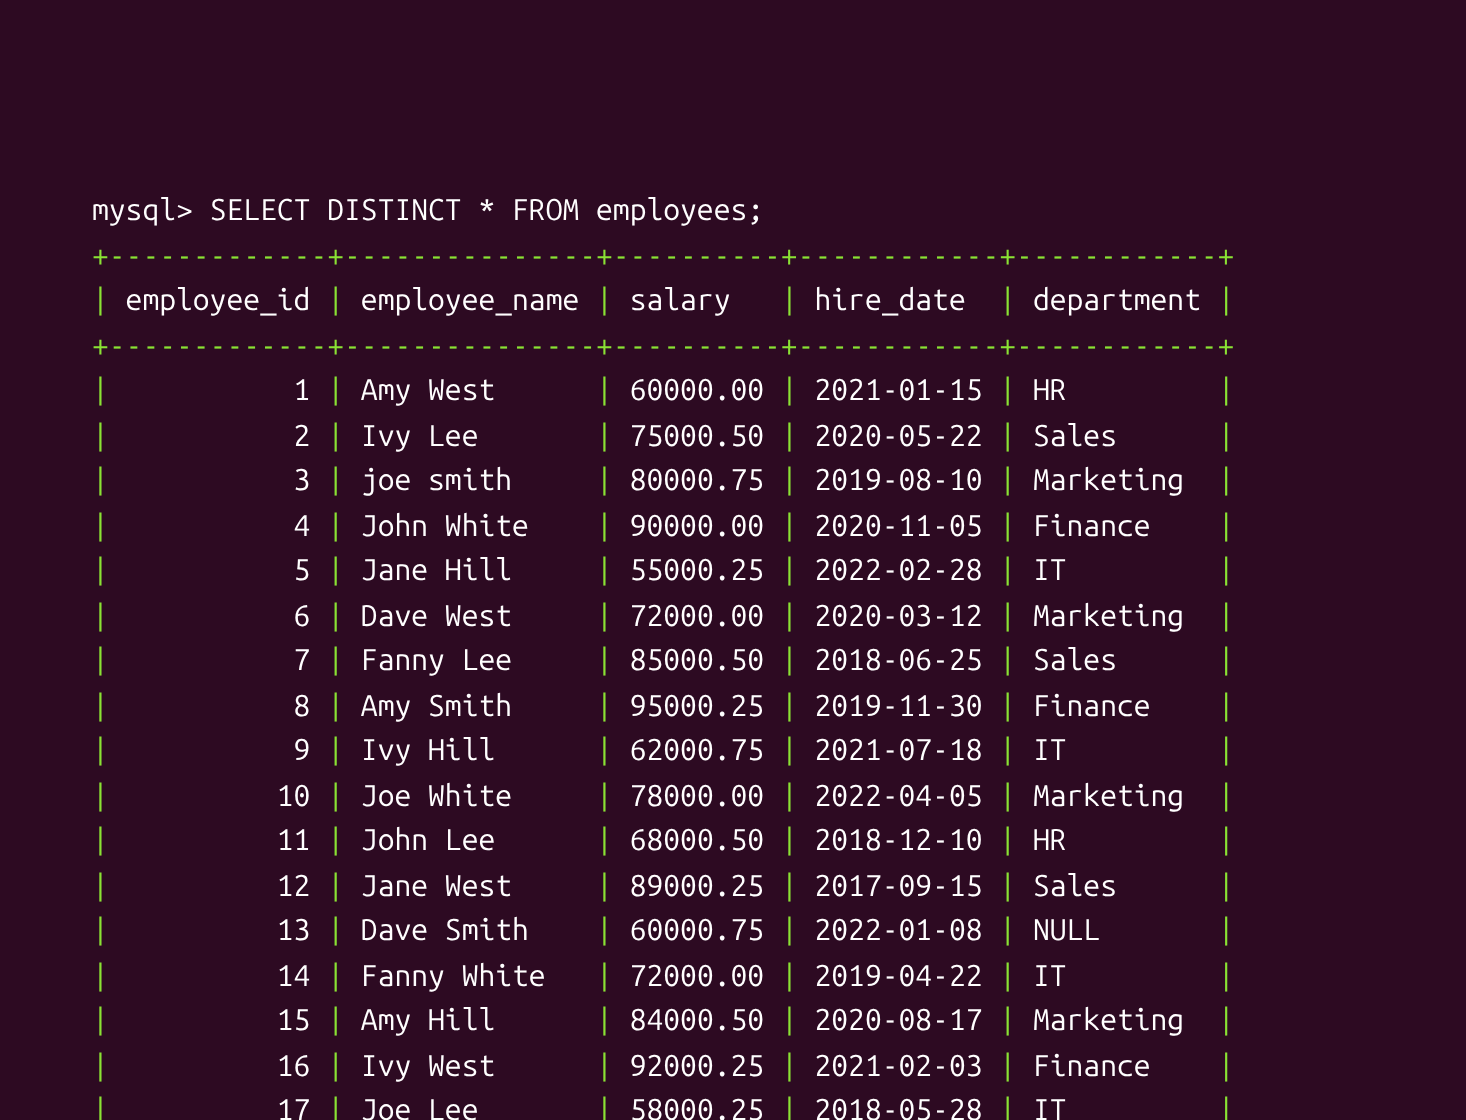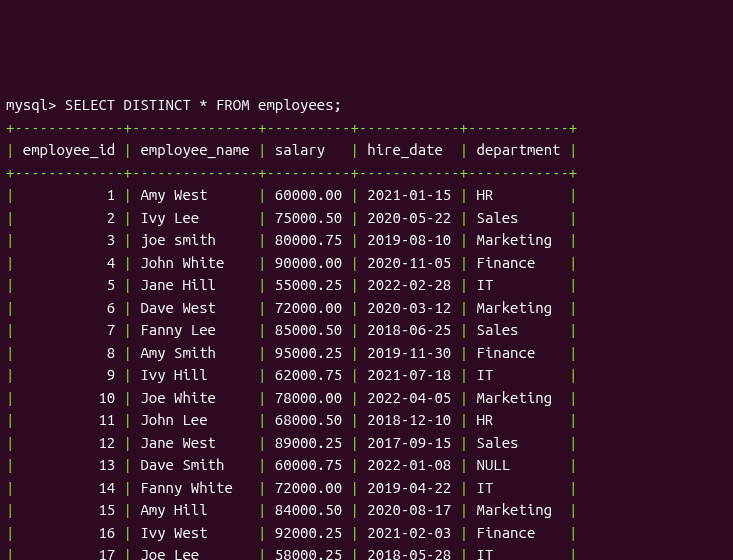--- a/index.html
+++ b/index.html
@@ -12,21 +12,21 @@
     padding: 4px 6px;
     white-space: pre;
     width: 733px;
     height: 560px;
     overflow: hidden;
   }
   .prompt { color: #fff; }
   .border { color: #8ae234; }
   .colhead { color: #fff; }
   .cell { color: #fff; }
-  .line { display: block; }
+  .line { display: block; margin-left: 40px; }
 </style>
 </head>
 <body>
 
 
 
 <div id="terminal"><span class="line"><span class="prompt">mysql&gt; </span><span class="prompt">SELECT DISTINCT * FROM employees;</span></span><span class="line"><span class="border">+-------------+---------------+----------+------------+------------+</span></span><span class="line"><span class="border">|</span><span class="colhead"> employee_id </span><span class="border">|</span><span class="colhead"> employee_name </span><span class="border">|</span><span class="colhead"> salary   </span><span class="border">|</span><span class="colhead"> hire_date  </span><span class="border">|</span><span class="colhead"> department </span><span class="border">|</span></span><span class="line"><span class="border">+-------------+---------------+----------+------------+------------+</span></span><span class="line"><span class="border">|</span><span class="cell">           1 </span><span class="border">|</span><span class="cell"> Amy West      </span><span class="border">|</span><span class="cell"> 60000.00 </span><span class="border">|</span><span class="cell"> 2021-01-15 </span><span class="border">|</span><span class="cell"> HR         </span><span class="border">|</span></span><span class="line"><span class="border">|</span><span class="cell">           2 </span><span class="border">|</span><span class="cell"> Ivy Lee       </span><span class="border">|</span><span class="cell"> 75000.50 </span><span class="border">|</span><span class="cell"> 2020-05-22 </span><span class="border">|</span><span class="cell"> Sales      </span><span class="border">|</span></span><span class="line"><span class="border">|</span><span class="cell">           3 </span><span class="border">|</span><span class="cell"> joe smith     </span><span class="border">|</span><span class="cell"> 80000.75 </span><span class="border">|</span><span class="cell"> 2019-08-10 </span><span class="border">|</span><span class="cell"> Marketing  </span><span class="border">|</span></span><span class="line"><span class="border">|</span><span class="cell">           4 </span><span class="border">|</span><span class="cell"> John White    </span><span class="border">|</span><span class="cell"> 90000.00 </span><span class="border">|</span><span class="cell"> 2020-11-05 </span><span class="border">|</span><span class="cell"> Finance    </span><span class="border">|</span></span><span class="line"><span class="border">|</span><span class="cell">           5 </span><span class="border">|</span><span class="cell"> Jane Hill     </span><span class="border">|</span><span class="cell"> 55000.25 </span><span class="border">|</span><span class="cell"> 2022-02-28 </span><span class="border">|</span><span class="cell"> IT         </span><span class="border">|</span></span><span class="line"><span class="border">|</span><span class="cell">           6 </span><span class="border">|</span><span class="cell"> Dave West     </span><span class="border">|</span><span class="cell"> 72000.00 </span><span class="border">|</span><span class="cell"> 2020-03-12 </span><span class="border">|</span><span class="cell"> Marketing  </span><span class="border">|</span></span><span class="line"><span class="border">|</span><span class="cell">           7 </span><span class="border">|</span><span class="cell"> Fanny Lee     </span><span class="border">|</span><span class="cell"> 85000.50 </span><span class="border">|</span><span class="cell"> 2018-06-25 </span><span class="border">|</span><span class="cell"> Sales      </span><span class="border">|</span></span><span class="line"><span class="border">|</span><span class="cell">           8 </span><span class="border">|</span><span class="cell"> Amy Smith     </span><span class="border">|</span><span class="cell"> 95000.25 </span><span class="border">|</span><span class="cell"> 2019-11-30 </span><span class="border">|</span><span class="cell"> Finance    </span><span class="border">|</span></span><span class="line"><span class="border">|</span><span class="cell">           9 </span><span class="border">|</span><span class="cell"> Ivy Hill      </span><span class="border">|</span><span class="cell"> 62000.75 </span><span class="border">|</span><span class="cell"> 2021-07-18 </span><span class="border">|</span><span class="cell"> IT         </span><span class="border">|</span></span><span class="line"><span class="border">|</span><span class="cell">          10 </span><span class="border">|</span><span class="cell"> Joe White     </span><span class="border">|</span><span class="cell"> 78000.00 </span><span class="border">|</span><span class="cell"> 2022-04-05 </span><span class="border">|</span><span class="cell"> Marketing  </span><span class="border">|</span></span><span class="line"><span class="border">|</span><span class="cell">          11 </span><span class="border">|</span><span class="cell"> John Lee      </span><span class="border">|</span><span class="cell"> 68000.50 </span><span class="border">|</span><span class="cell"> 2018-12-10 </span><span class="border">|</span><span class="cell"> HR         </span><span class="border">|</span></span><span class="line"><span class="border">|</span><span class="cell">          12 </span><span class="border">|</span><span class="cell"> Jane West     </span><span class="border">|</span><span class="cell"> 89000.25 </span><span class="border">|</span><span class="cell"> 2017-09-15 </span><span class="border">|</span><span class="cell"> Sales      </span><span class="border">|</span></span><span class="line"><span class="border">|</span><span class="cell">          13 </span><span class="border">|</span><span class="cell"> Dave Smith    </span><span class="border">|</span><span class="cell"> 60000.75 </span><span class="border">|</span><span class="cell"> 2022-01-08 </span><span class="border">|</span><span class="cell"> NULL       </span><span class="border">|</span></span><span class="line"><span class="border">|</span><span class="cell">          14 </span><span class="border">|</span><span class="cell"> Fanny White   </span><span class="border">|</span><span class="cell"> 72000.00 </span><span class="border">|</span><span class="cell"> 2019-04-22 </span><span class="border">|</span><span class="cell"> IT         </span><span class="border">|</span></span><span class="line"><span class="border">|</span><span class="cell">          15 </span><span class="border">|</span><span class="cell"> Amy Hill      </span><span class="border">|</span><span class="cell"> 84000.50 </span><span class="border">|</span><span class="cell"> 2020-08-17 </span><span class="border">|</span><span class="cell"> Marketing  </span><span class="border">|</span></span><span class="line"><span class="border">|</span><span class="cell">          16 </span><span class="border">|</span><span class="cell"> Ivy West      </span><span class="border">|</span><span class="cell"> 92000.25 </span><span class="border">|</span><span class="cell"> 2021-02-03 </span><span class="border">|</span><span class="cell"> Finance    </span><span class="border">|</span></span><span class="line"><span class="border">|</span><span class="cell">          17 </span><span class="border">|</span><span class="cell"> Joe Lee       </span><span class="border">|</span><span class="cell"> 58000.25 </span><span class="border">|</span><span class="cell"> 2018-05-28 </span><span class="border">|</span><span class="cell"> IT         </span><span class="border">|</span></span></div>
 
 
 

